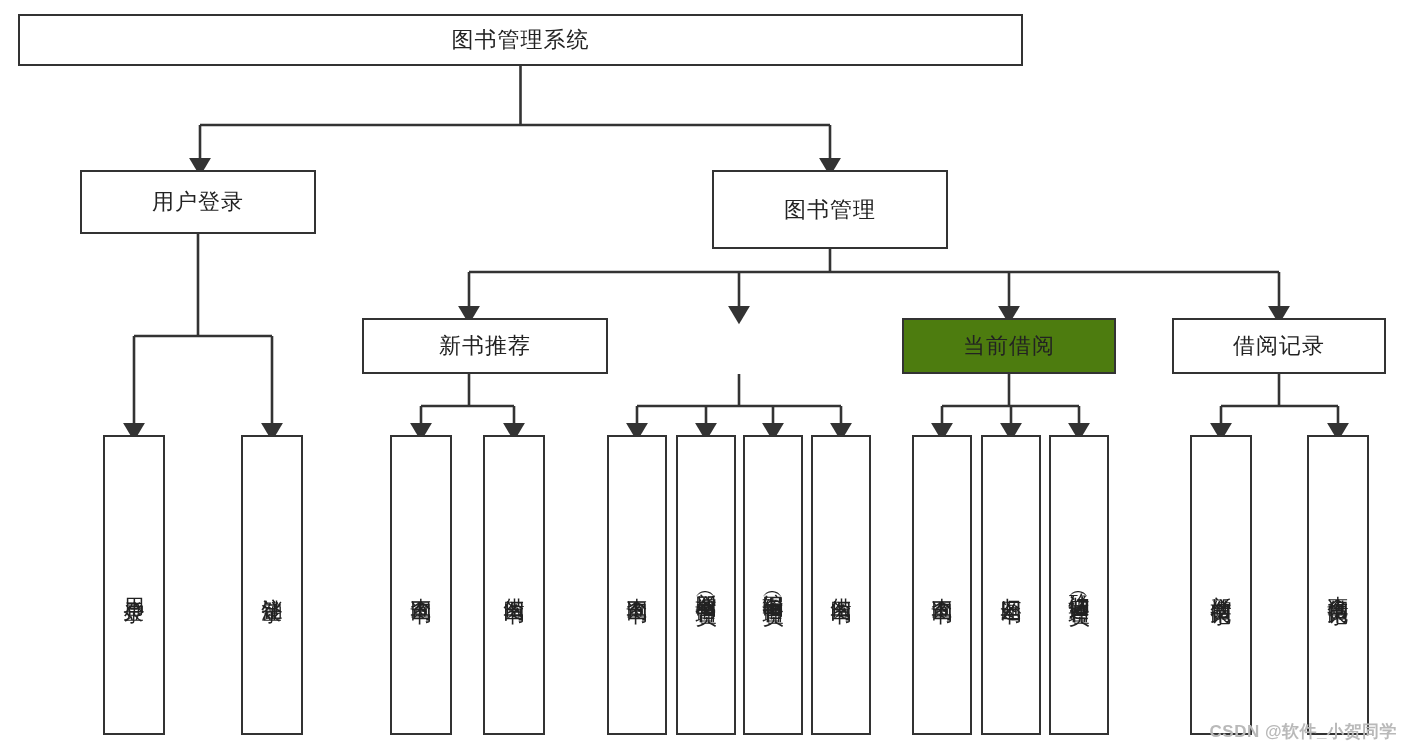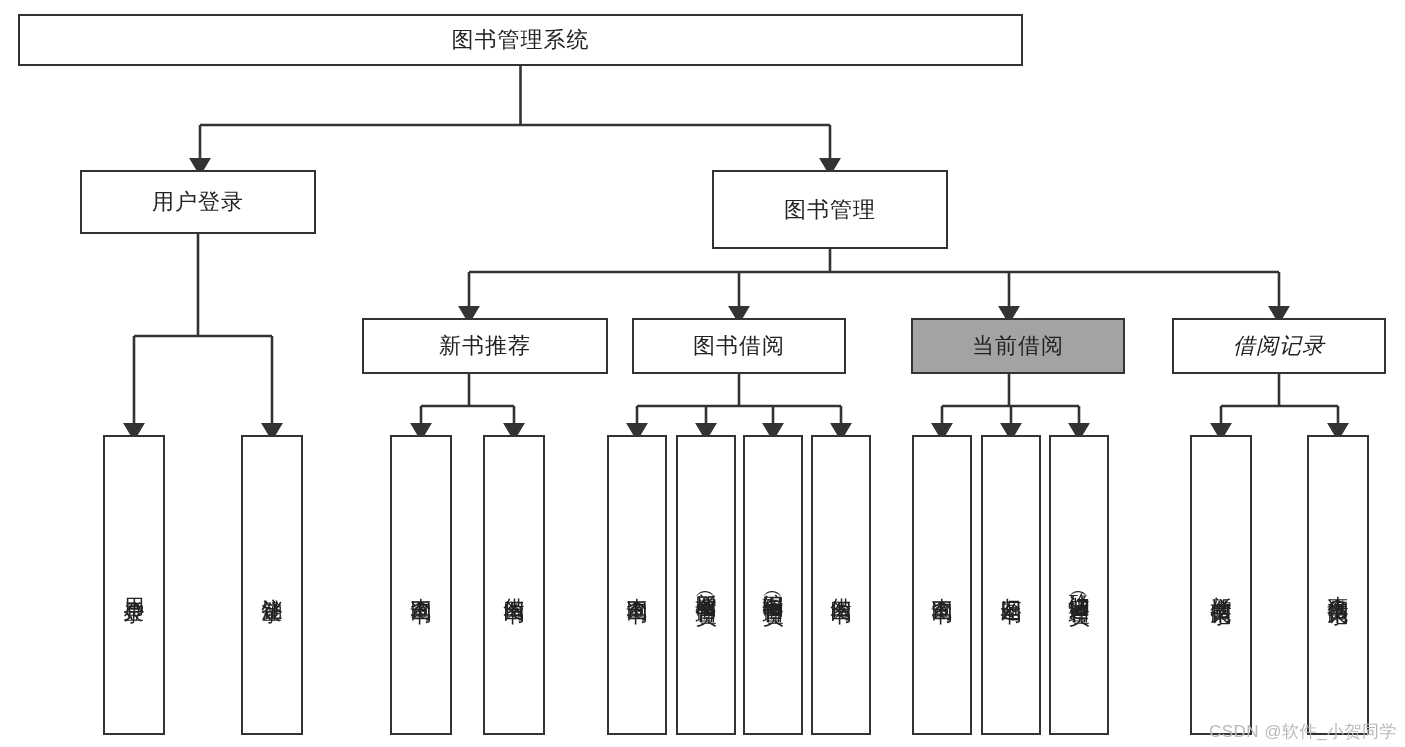--- a/index.html
+++ b/index.html
@@ -122,27 +122,24 @@
   <div class="node horiz" style="left: 80px; top: 170px; width: 236px; height: 64px; border-color: rgb(51, 51, 51); background: rgb(255, 255, 255); color: rgb(34, 34, 34);">
     <span>用户登录</span>
   </div>
   <div class="node horiz" style="left: 712px; top: 170px; width: 236px; height: 79px; border-color: rgb(51, 51, 51); background: rgb(255, 255, 255); color: rgb(34, 34, 34);">
     <span>图书管理</span>
   </div>
 
   <div class="node horiz" style="left: 362px; top: 318px; width: 246px; height: 56px; border-color: rgb(51, 51, 51); background: rgb(255, 255, 255); color: rgb(34, 34, 34);">
     <span>新书推荐</span>
   </div>
-  <div class="node horiz" style="left: 632px; top: 318px; width: 214px; height: 56px; border-color: rgb(51, 51, 51); background: rgb(255, 255, 255); color: rgb(34, 34, 34);">
-    <span>图书借阅</span>
-  </div>
-  <div class="node horiz" style="left: 902px; top: 318px; width: 214px; height: 56px; border-color: rgb(51, 51, 51); background: #a3a3a3; color: rgb(34, 34, 34); margin-left: 9px;">
+  <div class="node horiz" style="left: 902px; top: 318px; width: 214px; height: 56px; border-color: rgb(51, 51, 51); background: #4d7c0f; color: rgb(34, 34, 34);">
     <span>当前借阅</span>
   </div>
-  <div class="node horiz" style="left: 1172px; top: 318px; width: 214px; height: 56px; border-color: rgb(51, 51, 51); background: rgb(255, 255, 255); color: rgb(34, 34, 34); font-style: italic;">
+  <div class="node horiz" style="left: 1172px; top: 318px; width: 214px; height: 56px; border-color: rgb(51, 51, 51); background: rgb(255, 255, 255); color: rgb(34, 34, 34);">
     <span>借阅记录</span>
   </div>
 
   <div class="node vert" style="left: 103px; top: 435px; width: 62px; height: 300px; border-color: rgb(51, 51, 51); background: rgb(255, 255, 255); color: rgb(34, 34, 34);">
     <span class="vlabel">用户登录</span>
   </div>
   <div class="node vert" style="left: 241px; top: 435px; width: 62px; height: 300px; border-color: rgb(51, 51, 51); background: rgb(255, 255, 255); color: rgb(34, 34, 34);">
     <span class="vlabel">注销登录</span>
   </div>
   <div class="node vert" style="left: 390px; top: 435px; width: 62px; height: 300px; border-color: rgb(51, 51, 51); background: rgb(255, 255, 255); color: rgb(34, 34, 34);">
@@ -172,15 +169,15 @@
   <div class="node vert" style="left: 1049px; top: 435px; width: 60px; height: 300px; border-color: rgb(51, 51, 51); background: rgb(255, 255, 255); color: rgb(34, 34, 34);">
     <span class="vlabel">确认归还（管理员）</span>
   </div>
   <div class="node vert" style="left: 1190px; top: 435px; width: 62px; height: 300px; border-color: rgb(51, 51, 51); background: rgb(255, 255, 255); color: rgb(34, 34, 34);">
     <span class="vlabel">新增借阅记录</span>
   </div>
   <div class="node vert" style="left: 1307px; top: 435px; width: 62px; height: 300px; border-color: rgb(51, 51, 51); background: rgb(255, 255, 255); color: rgb(34, 34, 34);">
     <span class="vlabel">查询借阅记录</span>
   </div>
 
-  <div class="watermark" style="color: rgb(185, 185, 185);">CSDN @软件_小贺同学</div>
+  <div class="watermark" style="color: rgb(185, 185, 185); font-weight: bold;">CSDN @软件_小贺同学</div>
 
 </div>
 
 </body></html>

